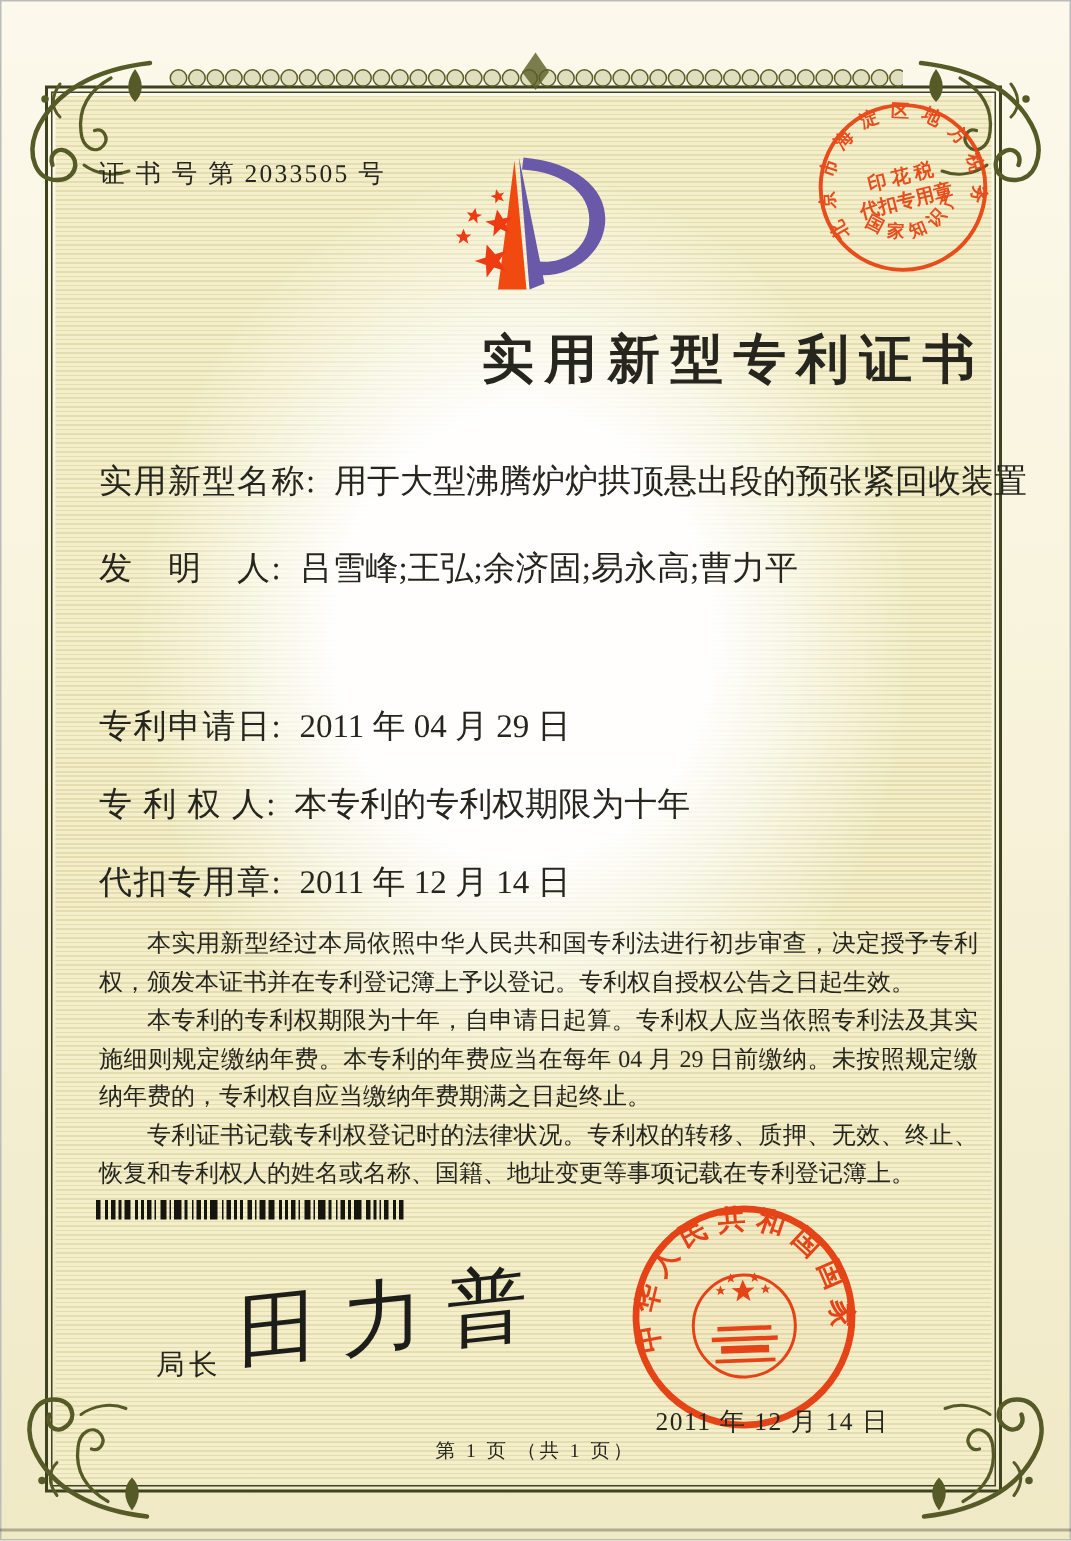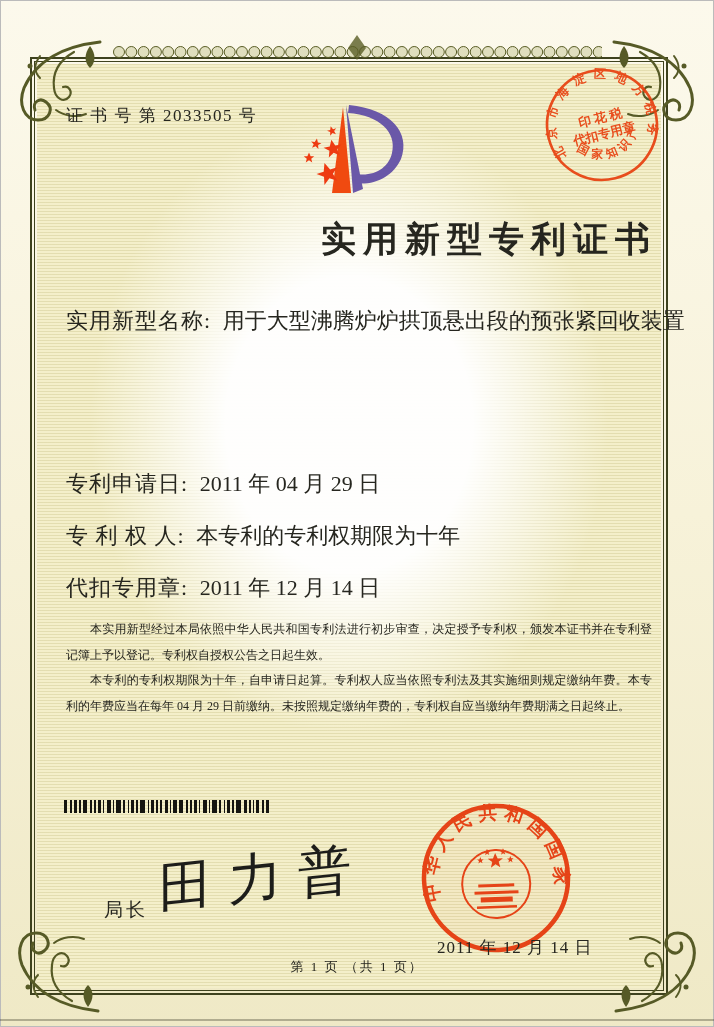--- a/index.html
+++ b/index.html
@@ -34,21 +34,21 @@
   .cert-no { left:66px; top:104px; font-size:17px; letter-spacing:1.5px; }
   .tax-stamp { left:541px; top:64px; width:122px; height:122px; transform:rotate(-14deg); opacity:.92; }
   .logo { left:285px; top:93px; }
   .title { left:57px; top:216px; width:600px; text-align:right;
     font-size:35px; font-weight:700; letter-spacing:7px; }
   .fields { left:66px; top:306px; width:586px; height:292px; font-size:22px; }
   .field { position:absolute; left:0; right:0; white-space:nowrap; }
   .f0{top:0} .f1{top:58px} .f2{top:110px} .f3{top:163px} .f4{top:215px} .f5{top:267px}
   .flabel { letter-spacing:1px; }
   .fvalue { margin-left:6px; }
-  .paras { left:66px; top:617px; width:586px; font-size:12px; line-height:25.5px; text-align:justify; }
+  .paras { left:66px; top:617px; width:586px; font-size:16px; line-height:25.5px; text-align:justify; }
   .paras p { margin:0; text-indent:2em; }
   .barcode { left:64px; top:800px; width:230px; height:13px; display:flex; align-items:stretch; }
   .barcode span { background:#151510; }
   .director { left:104px; top:897px; font-size:19px; letter-spacing:3px; }
   .sig-name { left:158px; top:842px; font-size:54px; letter-spacing:16px; color:#1d1d1a;
     font-family:cursive, serif; transform:rotate(-6deg) skewX(-6deg); white-space:nowrap; }
   .seal { left:418px; top:800px; width:156px; height:156px; transform:rotate(-2deg); opacity:.93; }
   .seal-date { left:437px; top:936px; font-size:17px; letter-spacing:1px; }
   .footer { left:57px; top:958px; width:600px; text-align:center; font-size:13px; letter-spacing:2px; }
 </style>
@@ -166,37 +166,42 @@
     </g>
   </svg>
 
   <div class="abs title">实用新型专利证书</div>
 
   <div class="abs fields">
     <div class="field f0">
       <span class="flabel">实用新型名称:</span>
       <span class="fvalue">用于大型沸腾炉炉拱顶悬出段的预张紧回收装置</span>
     </div>
+    <div class="field f1">
+      <span class="flabel">发　明　人:</span>
+      <span class="fvalue">吕雪峰;王弘;余济固;易永高;曹力平</span>
+    </div>
     <div class="field f3">
       <span class="flabel">专利申请日:</span>
       <span class="fvalue">2011 年 04 月 29 日</span>
     </div>
     <div class="field f4">
       <span class="flabel">专 利 权 人:</span>
       <span class="fvalue">本专利的专利权期限为十年</span>
     </div>
     <div class="field f5">
       <span class="flabel">代扣专用章:</span>
       <span class="fvalue">2011 年 12 月 14 日</span>
     </div>
   </div>
 
   <div class="abs paras">
     <p>本实用新型经过本局依照中华人民共和国专利法进行初步审查，决定授予专利权，颁发本证书并在专利登记簿上予以登记。专利权自授权公告之日起生效。</p>
     <p>本专利的专利权期限为十年，自申请日起算。专利权人应当依照专利法及其实施细则规定缴纳年费。本专利的年费应当在每年 04 月 29 日前缴纳。未按照规定缴纳年费的，专利权自应当缴纳年费期满之日起终止。</p>
+    <p>专利证书记载专利权登记时的法律状况。专利权的转移、质押、无效、终止、恢复和专利权人的姓名或名称、国籍、地址变更等事项记载在专利登记簿上。</p>
   </div>
 
   <div class="abs barcode" id="barcode">
       <span style="width: 3.2px; margin-right: 3px;"></span>
       <span style="width: 1.6px; margin-right: 2px;"></span>
       <span style="width: 3.2px; margin-right: 2px;"></span>
       <span style="width: 1.6px; margin-right: 2px;"></span>
       <span style="width: 4.8px; margin-right: 3px;"></span>
       <span style="width: 1.6px; margin-right: 2px;"></span>
       <span style="width: 1.6px; margin-right: 2px;"></span>

